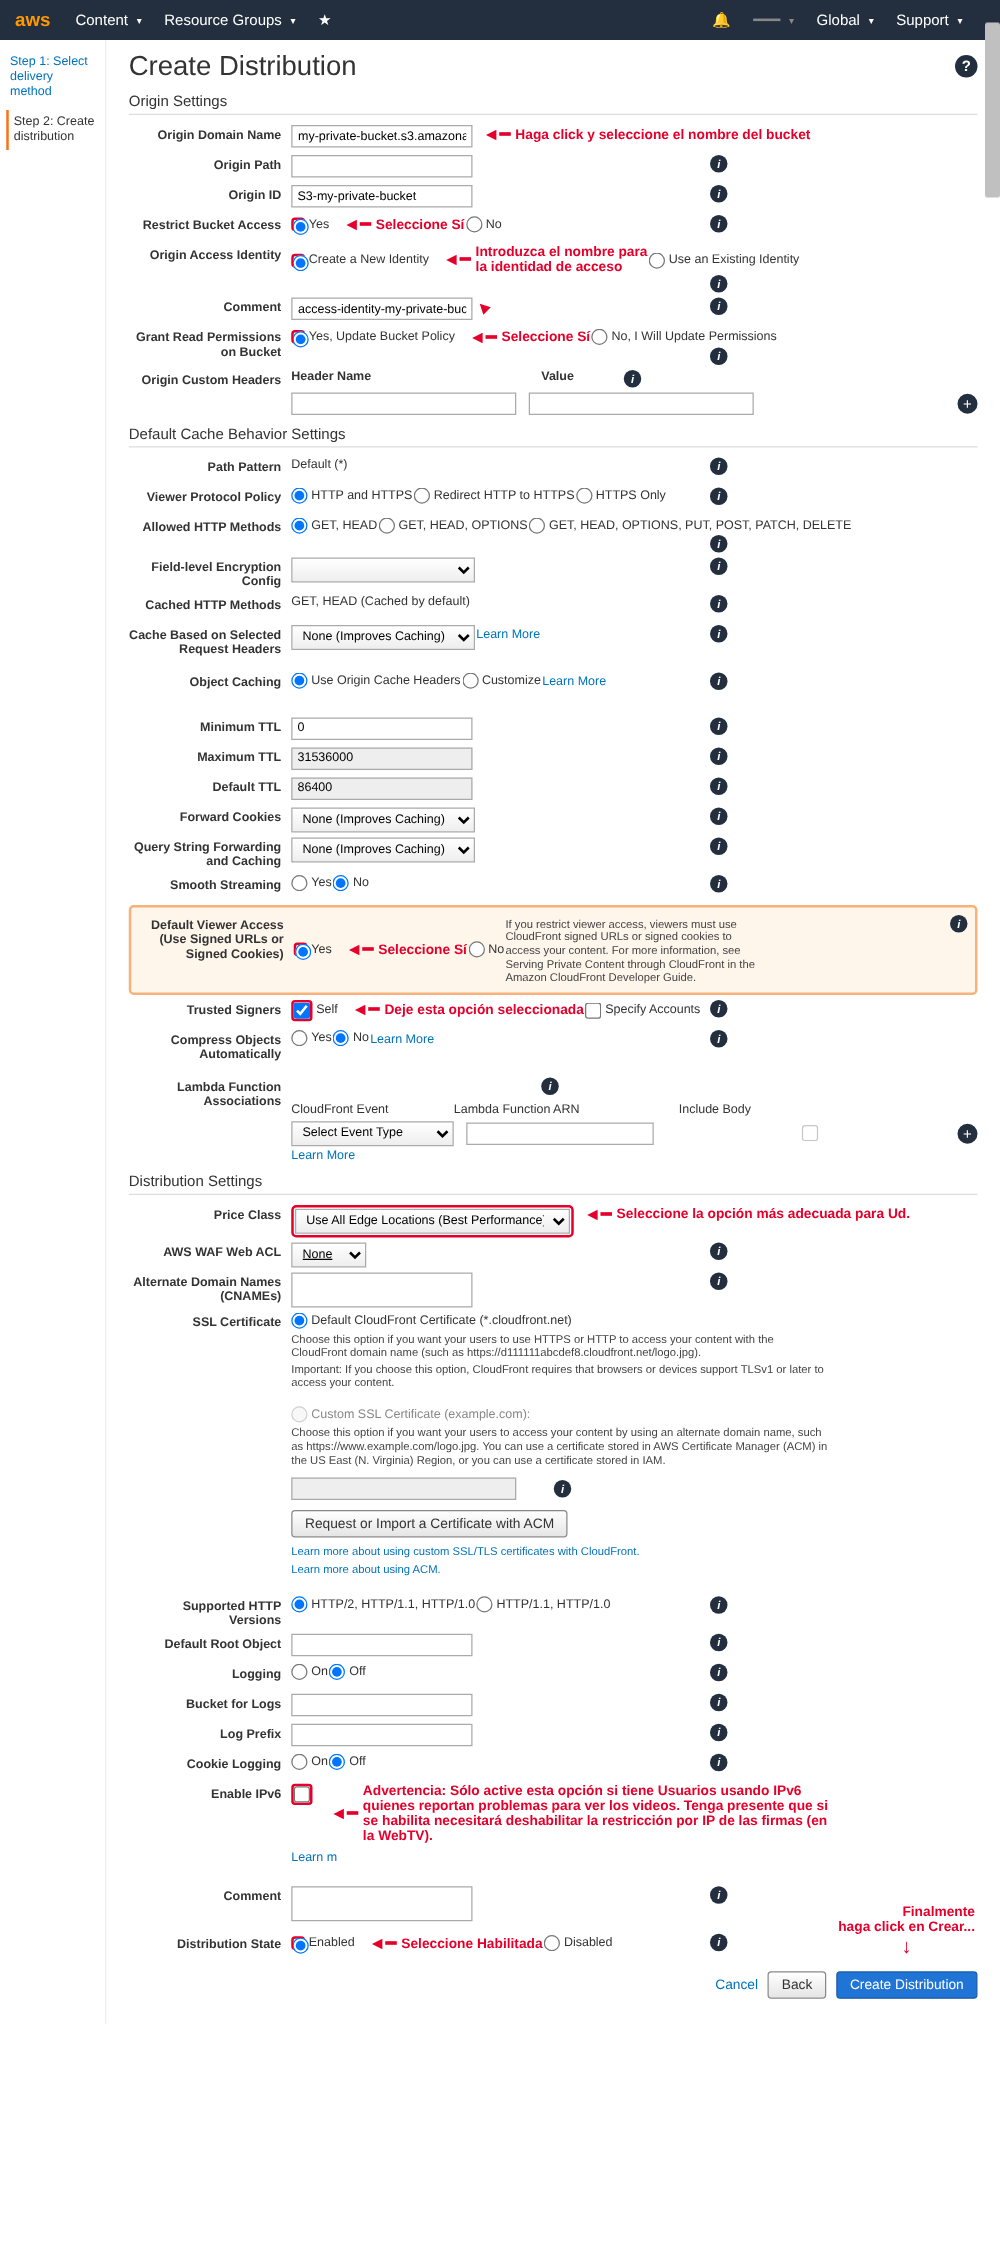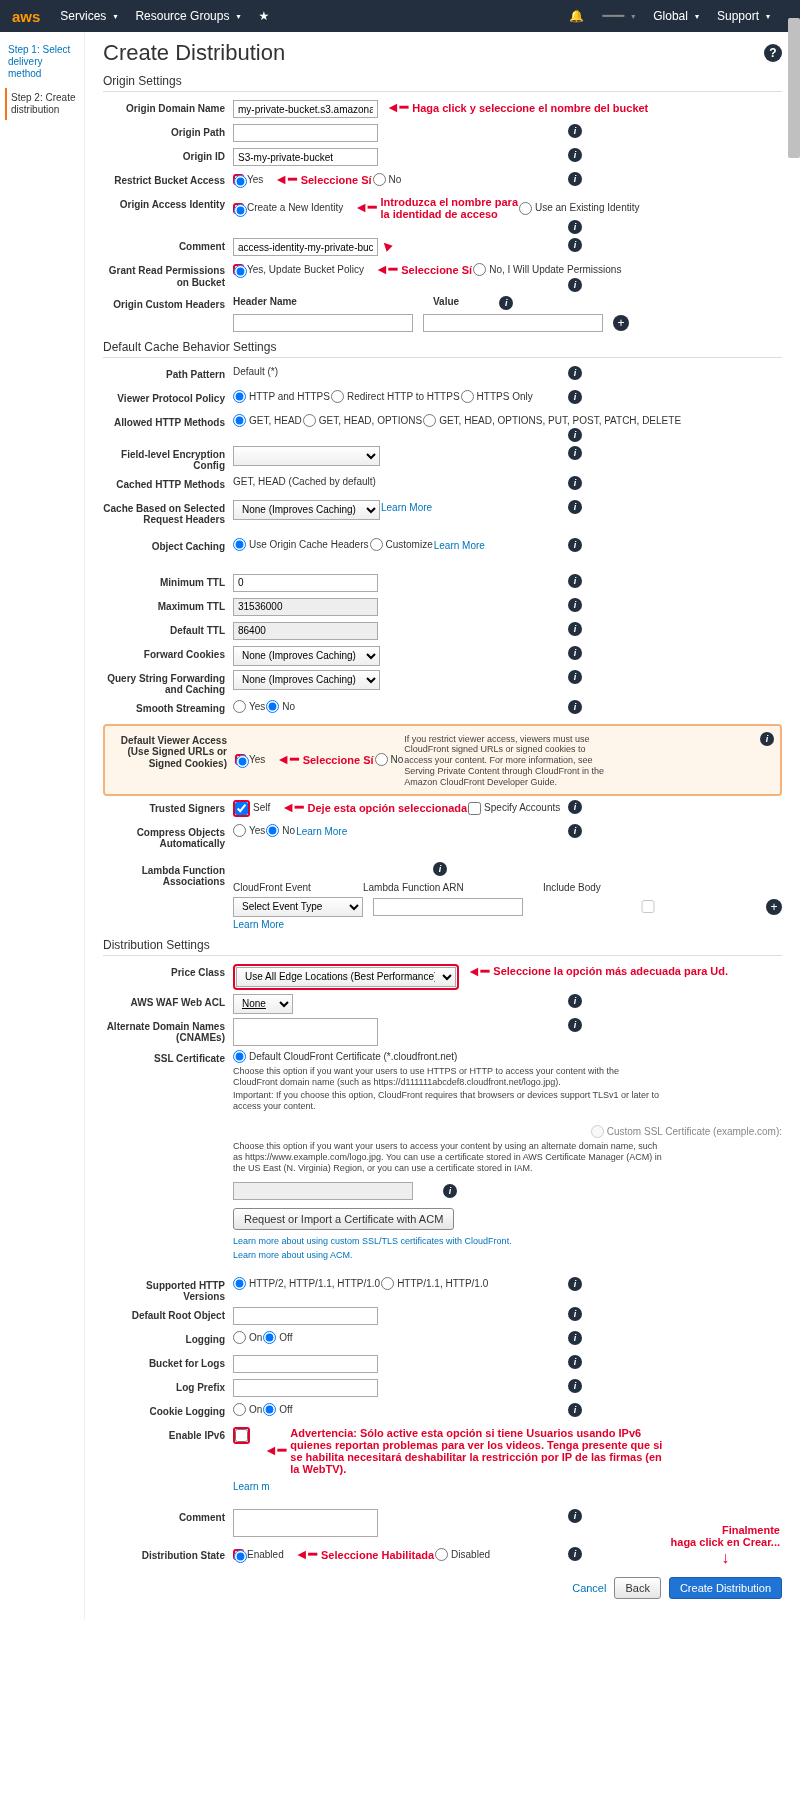--- a/index.html
+++ b/index.html
@@ -52,21 +52,21 @@
 .final-annot .darr { font-size: 16px; display: block; text-align: center; }
 .ssl-desc { font-size: 9px; color: #444; line-height: 1.25; margin-top: 2px; max-width: 430px; }
 textarea { width: 145px; height: 28px; resize: none; }
 .scroll-thumb { position: fixed; right: 0; top: 18px; width: 12px; height: 140px; background: #c0c0c0; border-radius: 2px; }
 </style>
 </head>
 <body>
 
 <div class="topbar">
   <span class="logo">aws</span>
-  <span class="item caret">Services</span>
+  <span class="item caret">Content</span>
   <span class="item caret">Resource Groups</span>
   <span class="item">★</span>
   <span class="spacer"></span>
   <span class="item">🔔</span>
   <span class="item caret" style="color:#888">━━━</span>
   <span class="item caret">Global</span>
   <span class="item caret">Support</span>
 </div>
 
 <div class="layout">
@@ -185,21 +185,21 @@
               <input type="radio" style="">
               <span>No, I Will Update Permissions</span>
             </div>
         </div>
         <span class="info info-pos">i</span>
       </div>
     </div>
 
     <div class="row">
       <div class="label">Origin Custom Headers</div>
-      <div class="control" style="flex-direction:row;align-items:stretch;">
+      <div class="control" style="flex-direction:column;align-items:stretch;">
         <div style="display:flex;">
           <span style="width:200px;font-weight:bold;">Header Name</span>
           <span style="font-weight:bold;">Value</span>
           <span class="info" style="margin-left:40px;">i</span>
         </div>
         <div class="headers-inputs">
           <input type="text" style="">
           <input type="text" style="">
           <span class="plus">+</span>
         </div>
@@ -475,21 +475,21 @@
 
     <div class="row">
       <div class="label">SSL Certificate</div>
       <div class="control" style="flex-direction:column;align-items:stretch;">
         <div class="radio-line">
             <input type="radio" checked="" style="">
             <span>Default CloudFront Certificate (*.cloudfront.net)</span>
           </div>
         <div class="ssl-desc">Choose this option if you want your users to use HTTPS or HTTP to access your content with the CloudFront domain name (such as https://d111111abcdef8.cloudfront.net/logo.jpg).</div>
         <div class="ssl-desc">Important: If you choose this option, CloudFront requires that browsers or devices support TLSv1 or later to access your content.</div>
-        <div class="radio-line" style="margin-top:12px;color:#888;justify-content:flex-end;">
+        <div class="radio-line" style="margin-top:12px;color:#888;">
             <input type="radio" disabled="" style="">
             <span>Custom SSL Certificate (example.com):</span>
           </div>
         <div class="ssl-desc">Choose this option if you want your users to access your content by using an alternate domain name, such as https://www.example.com/logo.jpg. You can use a certificate stored in AWS Certificate Manager (ACM) in the US East (N. Virginia) Region, or you can use a certificate stored in IAM.</div>
         <div style="margin-top:8px;display:flex;align-items:center;gap:30px;">
           <input type="text" style="width: 180px; background: rgb(238, 238, 238);" disabled="">
           <span class="info">i</span>
         </div>
         <div style="margin-top:8px;"><span class="btn">Request or Import a Certificate with ACM</span></div>
         <div class="ssl-desc" style="margin-top:6px;"><span style="color:#0073bb;">Learn more about using custom SSL/TLS certificates with CloudFront.</span></div>

